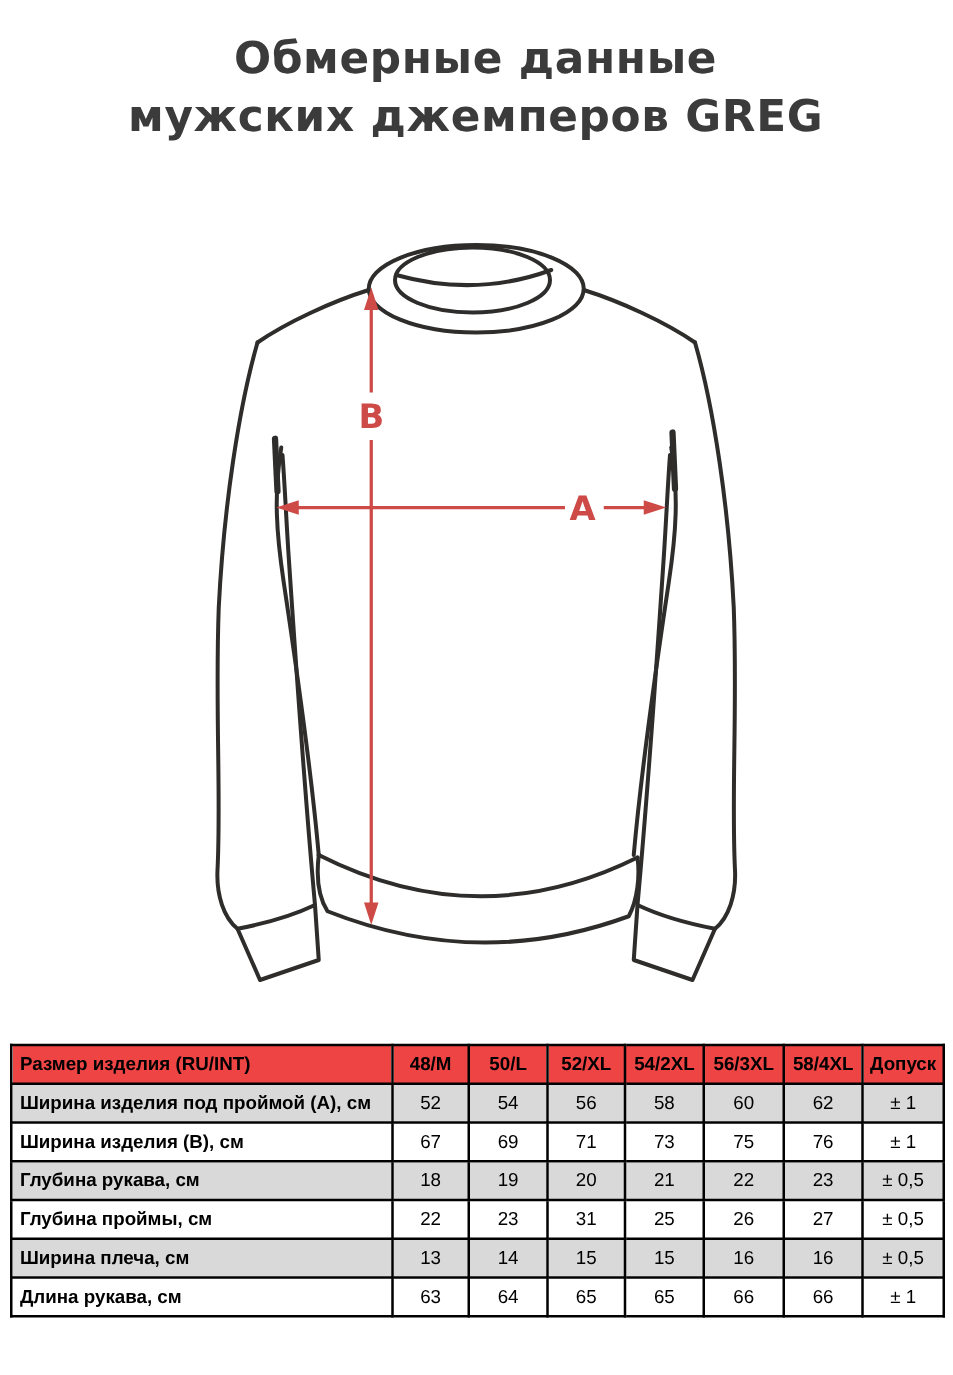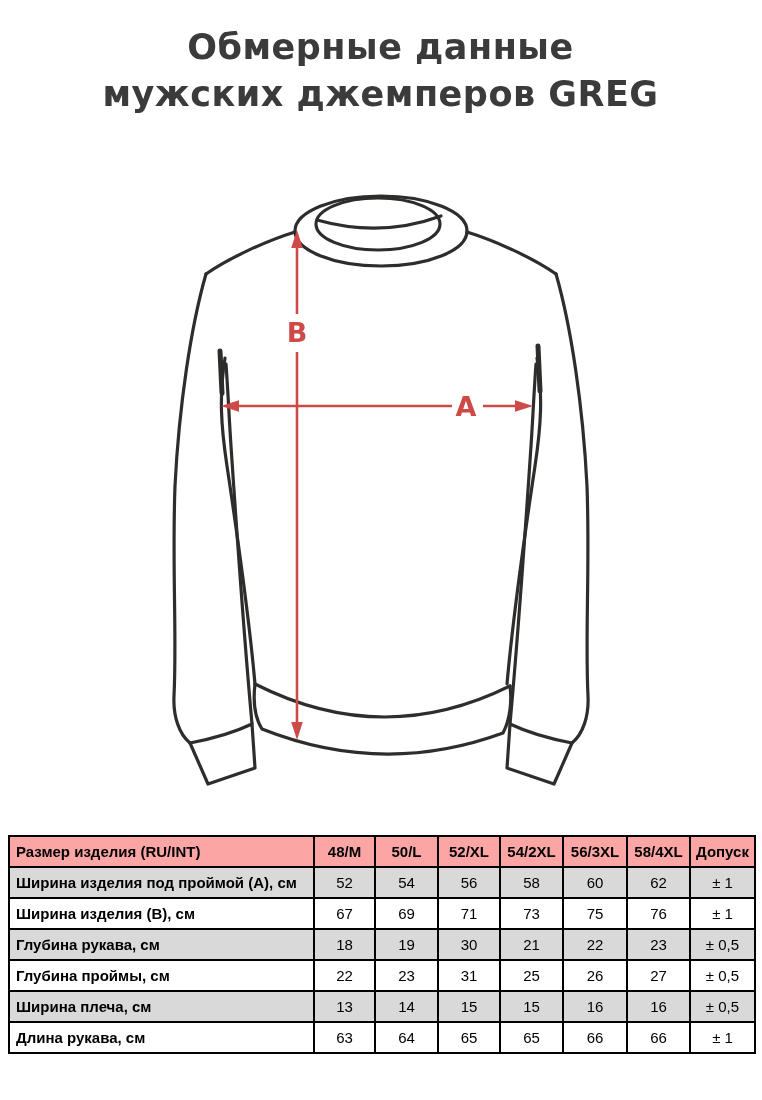--- a/index.html
+++ b/index.html
@@ -69,21 +69,21 @@
   }
   .size-table th,.size-table td{
     border:2px solid var(--border-color);
     height:29px;
     padding:0;
     text-align:center;
     vertical-align:middle;
     overflow:hidden;
     white-space:nowrap;
   }
-  .size-table th{font-weight:bold;background:#fca5a5;}
+  .size-table th{font-weight:bold;background:#ef4444;}
   .size-table th.lbl,.size-table td.lbl{
     text-align:left;
     padding-left:6px;
     font-weight:bold;
   }
   .size-table tr.shade td{background:var(--row-shade);}
   .size-table td{font-weight:normal;text-align:center;}
 </style>
 </head>
 <body>
@@ -173,21 +173,21 @@
       <td>71</td>
       <td>73</td>
       <td>75</td>
       <td>76</td>
       <td>± 1</td>
     </tr>
     <tr class="shade">
       <td class="lbl">Глубина рукава, см</td>
       <td>18</td>
       <td>19</td>
-      <td>30</td>
+      <td>20</td>
       <td>21</td>
       <td>22</td>
       <td>23</td>
       <td>± 0,5</td>
     </tr>
     <tr>
       <td class="lbl">Глубина проймы, см</td>
       <td>22</td>
       <td>23</td>
       <td>31</td>

